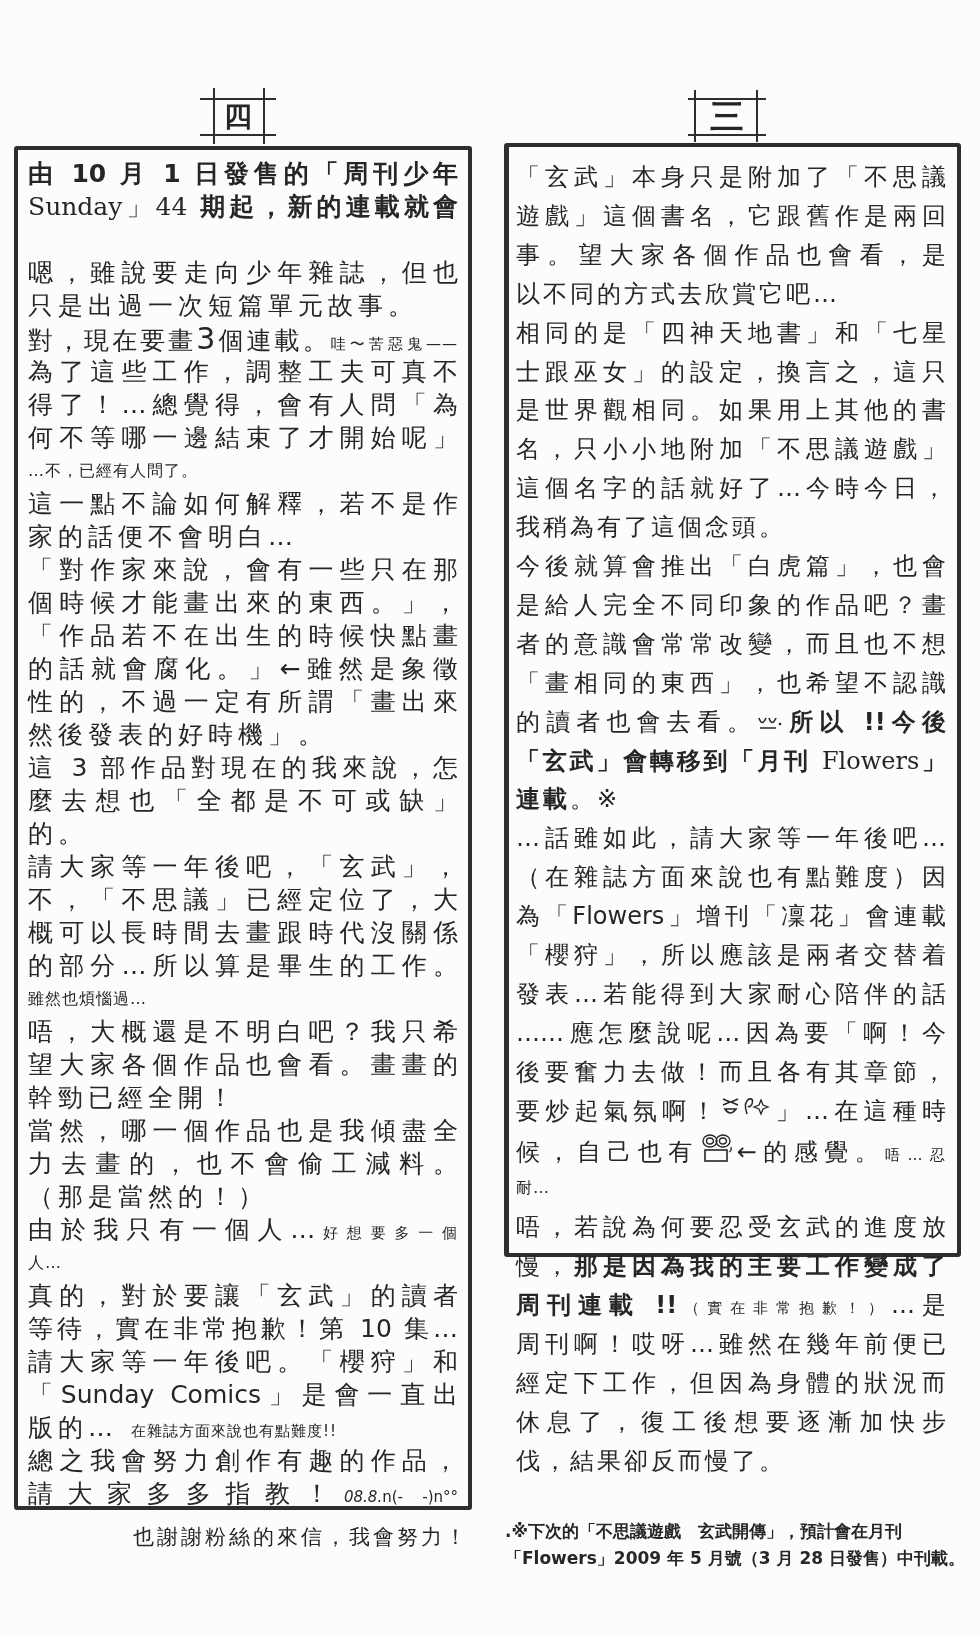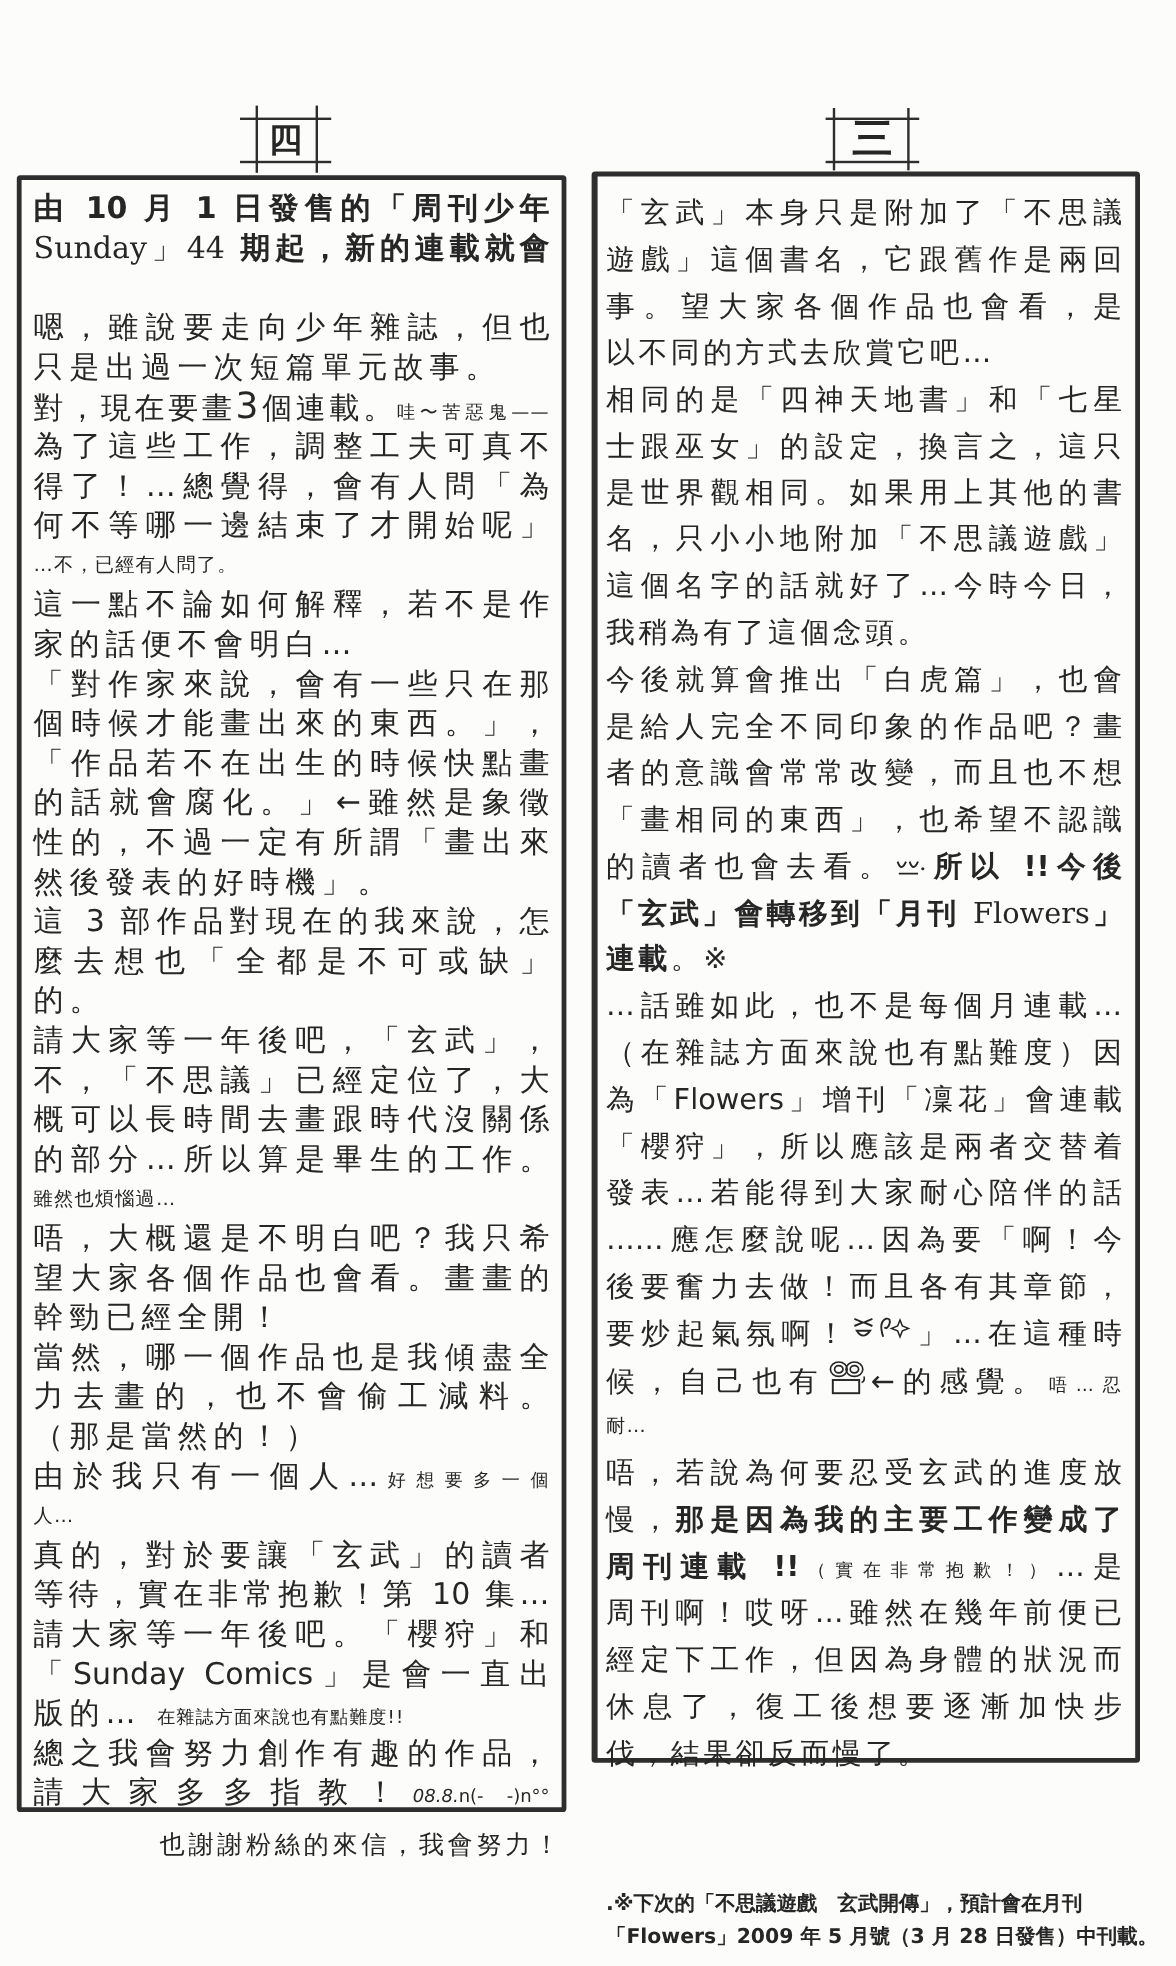--- a/index.html
+++ b/index.html
@@ -12,38 +12,38 @@
   .heading .hl { position:absolute; height:2px; background:#2e2e2e; left:0; right:0; }
   .heading .vl { position:absolute; width:2px; background:#2e2e2e; top:0; bottom:0; }
   .heading .glyph { position:absolute; left:0; right:0; text-align:center; font-weight:bold; }
   #heading-left { left:200px; top:88px; width:76px; height:56px; }
   #heading-left .glyph { top:10px; font-size:28px; line-height:38px; }
   #heading-right { left:688px; top:90px; width:78px; height:52px; }
   #heading-right .glyph { top:6px; font-size:34px; line-height:40px; }
 
   .panel { position:absolute; border:4px solid #2e2e2e; border-radius:3px; box-sizing:border-box; }
   #panel-left { left:14px; top:146px; width:458px; height:1364px; }
-  #panel-right { left:493px; top:143px; width:457px; height:1326px; border-left-width:5px; }
+  #panel-right { left:504px; top:143px; width:457px; height:1114px; border-left-width:5px; }
 
   .ln { position:absolute; width:430px; white-space:nowrap; }
   .ln.full { white-space:normal; text-align:justify; text-align-last:justify; letter-spacing:0 !important; }
   #panel-left .ln { left:10px; top:calc(7px + 33px * var(--i)); height:33px; line-height:33px; font-size:25px; letter-spacing:5px; }
   #panel-right .ln { left:7px; top:calc(11px + 38.9px * var(--i)); height:38px; line-height:38px; font-size:24px; letter-spacing:3px; }
 
   .bold { font-weight:bold; }
   .serif { font-family:"DejaVu Serif", serif; font-weight:normal; }
   .big { font-size:30px; }
   .aside { font-size:15px; letter-spacing:1px; }
   .ln.small-line { font-size:16px !important; letter-spacing:1px !important; }
   .date { font-size:15px; font-style:italic; }
   .emote { font-size:15px; }
   .doodle { display:inline-block; vertical-align:middle; }
 
   #footer-left { position:absolute; left:133px; top:1523px; font-size:21px; letter-spacing:3px; line-height:28px; white-space:nowrap; }
-  #footnote-right { position:absolute; left:505px; top:1574px; width:430px; font-size:17px; font-weight:bold; line-height:27px; }
+  #footnote-right { position:absolute; left:505px; top:1518px; width:430px; font-size:17px; font-weight:bold; line-height:27px; }
   #footnote-right div { white-space:nowrap; }
 </style>
 </head>
 <body>
 
 <div id="heading-left" class="heading">
   <div class="hl" style="top:10px"></div>
   <div class="hl" style="top:46px"></div>
   <div class="vl" style="left:13px"></div>
   <div class="vl" style="left:63px"></div>
@@ -117,21 +117,21 @@
   <div class="ln full" style="--i:10">今後就算會推出「白虎篇」，也會</div>
   <div class="ln full" style="--i:11">是給人完全不同印象的作品吧？畫</div>
   <div class="ln full" style="--i:12">者的意識會常常改變，而且也不想</div>
   <div class="ln full" style="--i:13">「畫相同的東西」，也希望不認識</div>
   <div class="ln full" style="--i:14"><span>的讀者也會去看。</span><span class="doodle"><svg width="26" height="16" viewBox="0 0 26 16">
           <path d="M2 3 Q5 12 9 3 M12 3 Q15 12 19 3 M3 13 L19 13" stroke="#262626" stroke-width="1.6" fill="none"></path>
           <circle cx="23" cy="9" r="1.3" fill="#262626"></circle>
         </svg></span><span class="bold">所以 !!今後</span></div>
   <div class="ln full bold" style="--i:15"><span>「玄武」會轉移到「月刊 </span><span class="serif">Flowers</span><span>」</span></div>
   <div class="ln" style="--i:16"><span class="bold">連載</span><span>。※</span></div>
-  <div class="ln full" style="--i:17">…話雖如此，也不是每個月連載…</div>
+  <div class="ln full" style="--i:17">…話雖如此，請大家等一年後吧…</div>
   <div class="ln full" style="--i:18">（在雜誌方面來說也有點難度）因</div>
   <div class="ln full" style="--i:19">為「Flowers」增刊「凜花」會連載</div>
   <div class="ln full" style="--i:20">「櫻狩」，所以應該是兩者交替着</div>
   <div class="ln full" style="--i:21">發表…若能得到大家耐心陪伴的話</div>
   <div class="ln full" style="--i:22">……應怎麼說呢…因為要「啊！今</div>
   <div class="ln full" style="--i:23">後要奮力去做！而且各有其章節，</div>
   <div class="ln full" style="--i:24"><span>要炒起氣氛啊！</span><span class="doodle"><svg width="50" height="26" viewBox="0 0 50 26">
           <path d="M2 5 L9 8 L2 11 M17 5 L10 8 L17 11 M4 15 Q9 23 15 15 Z" stroke="#262626" stroke-width="1.6" fill="none"></path>
           <path d="M26 20 Q22 8 28 5 Q33 4 31 10 Q29 14 27 12" stroke="#262626" stroke-width="1.6" fill="none"></path>
           <path d="M40 6 L42 11 L47 13 L42 15 L40 20 L38 15 L33 13 L38 11 Z" stroke="#262626" stroke-width="1.3" fill="none"></path>

